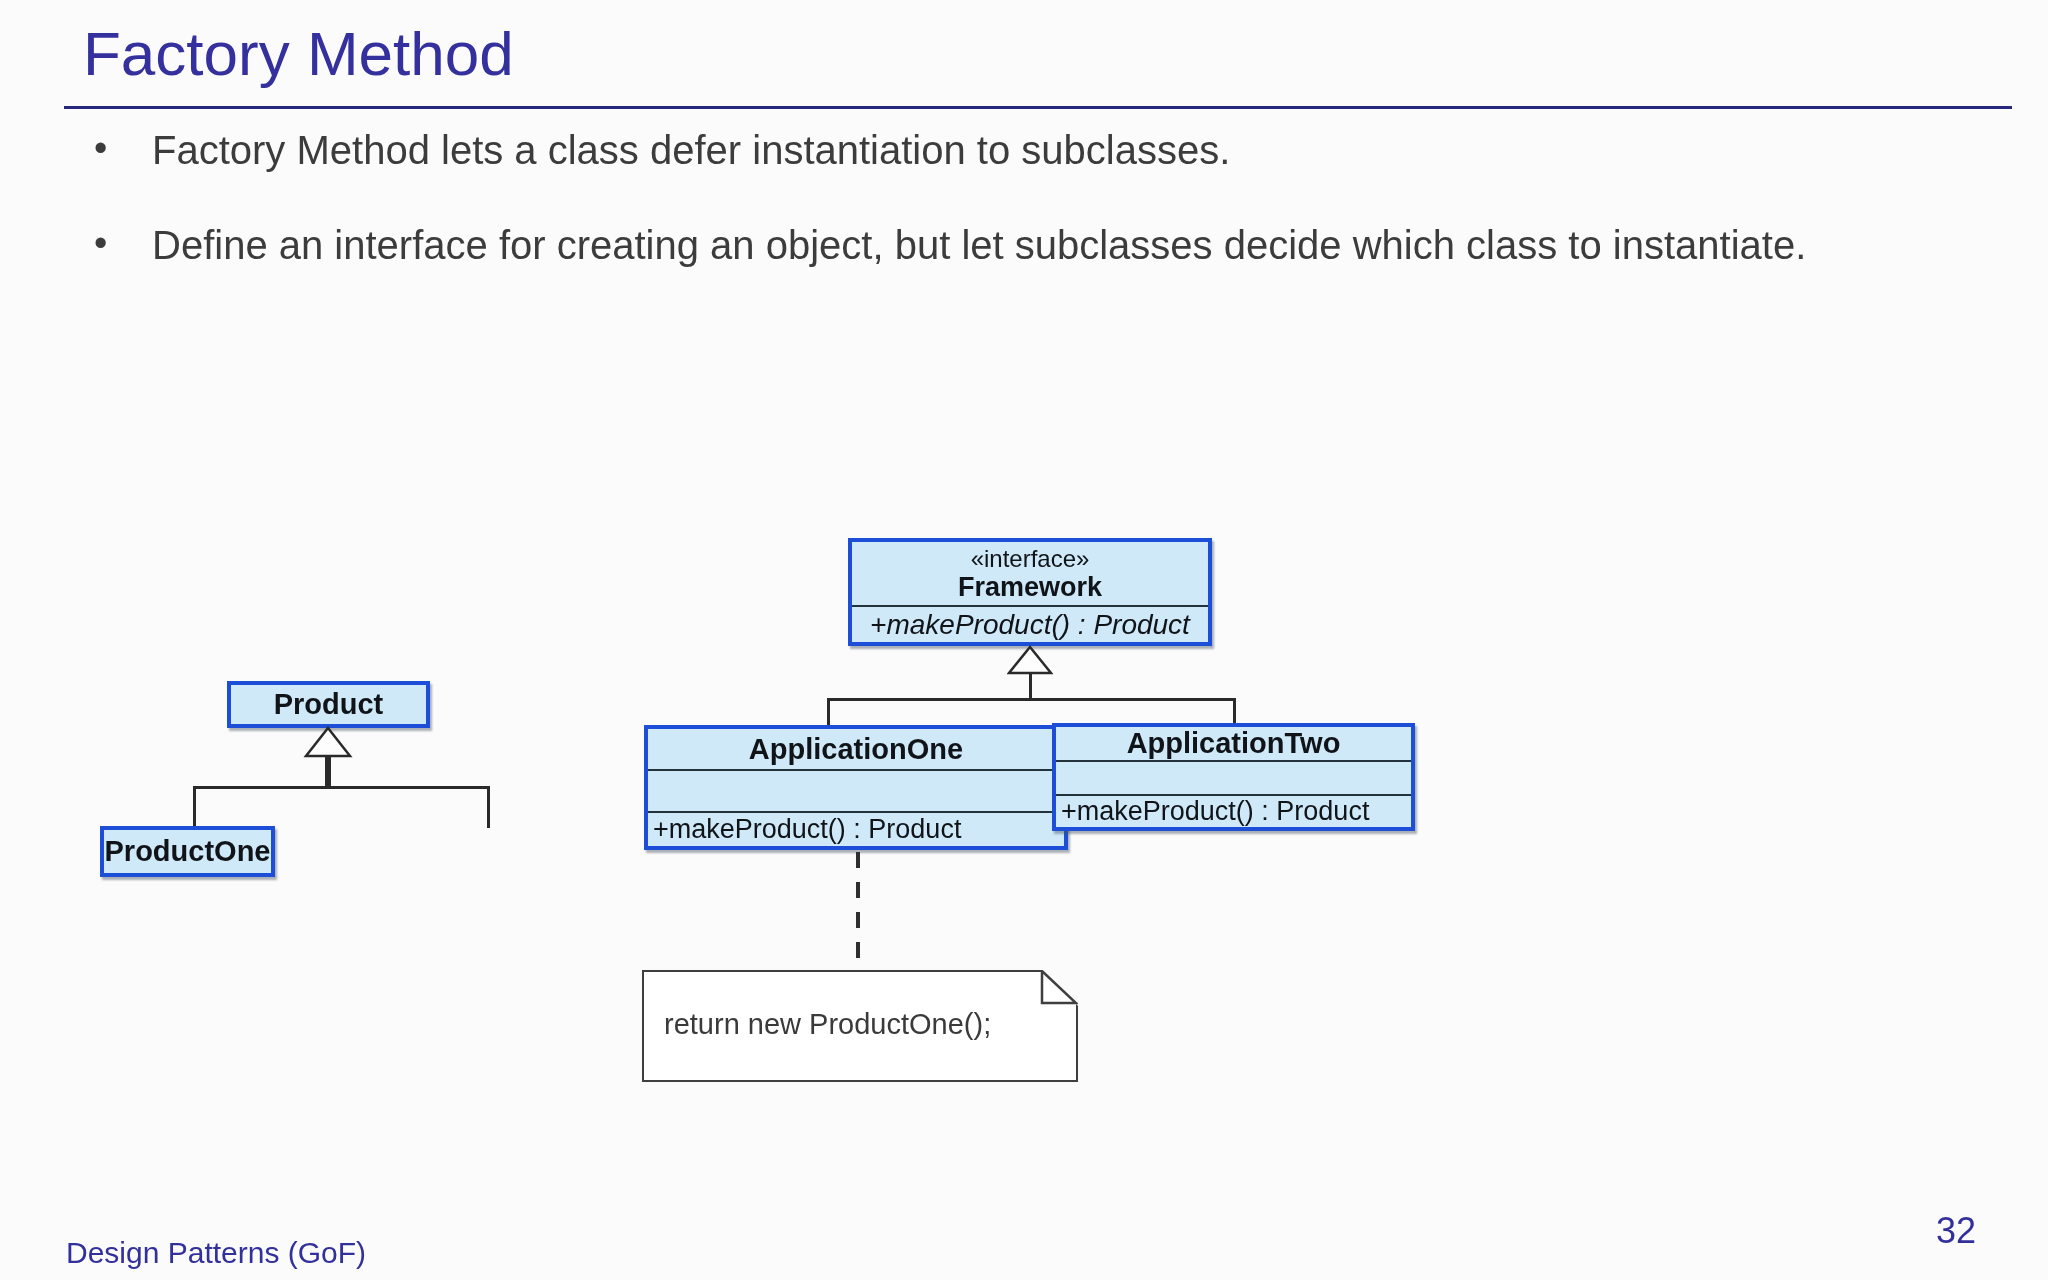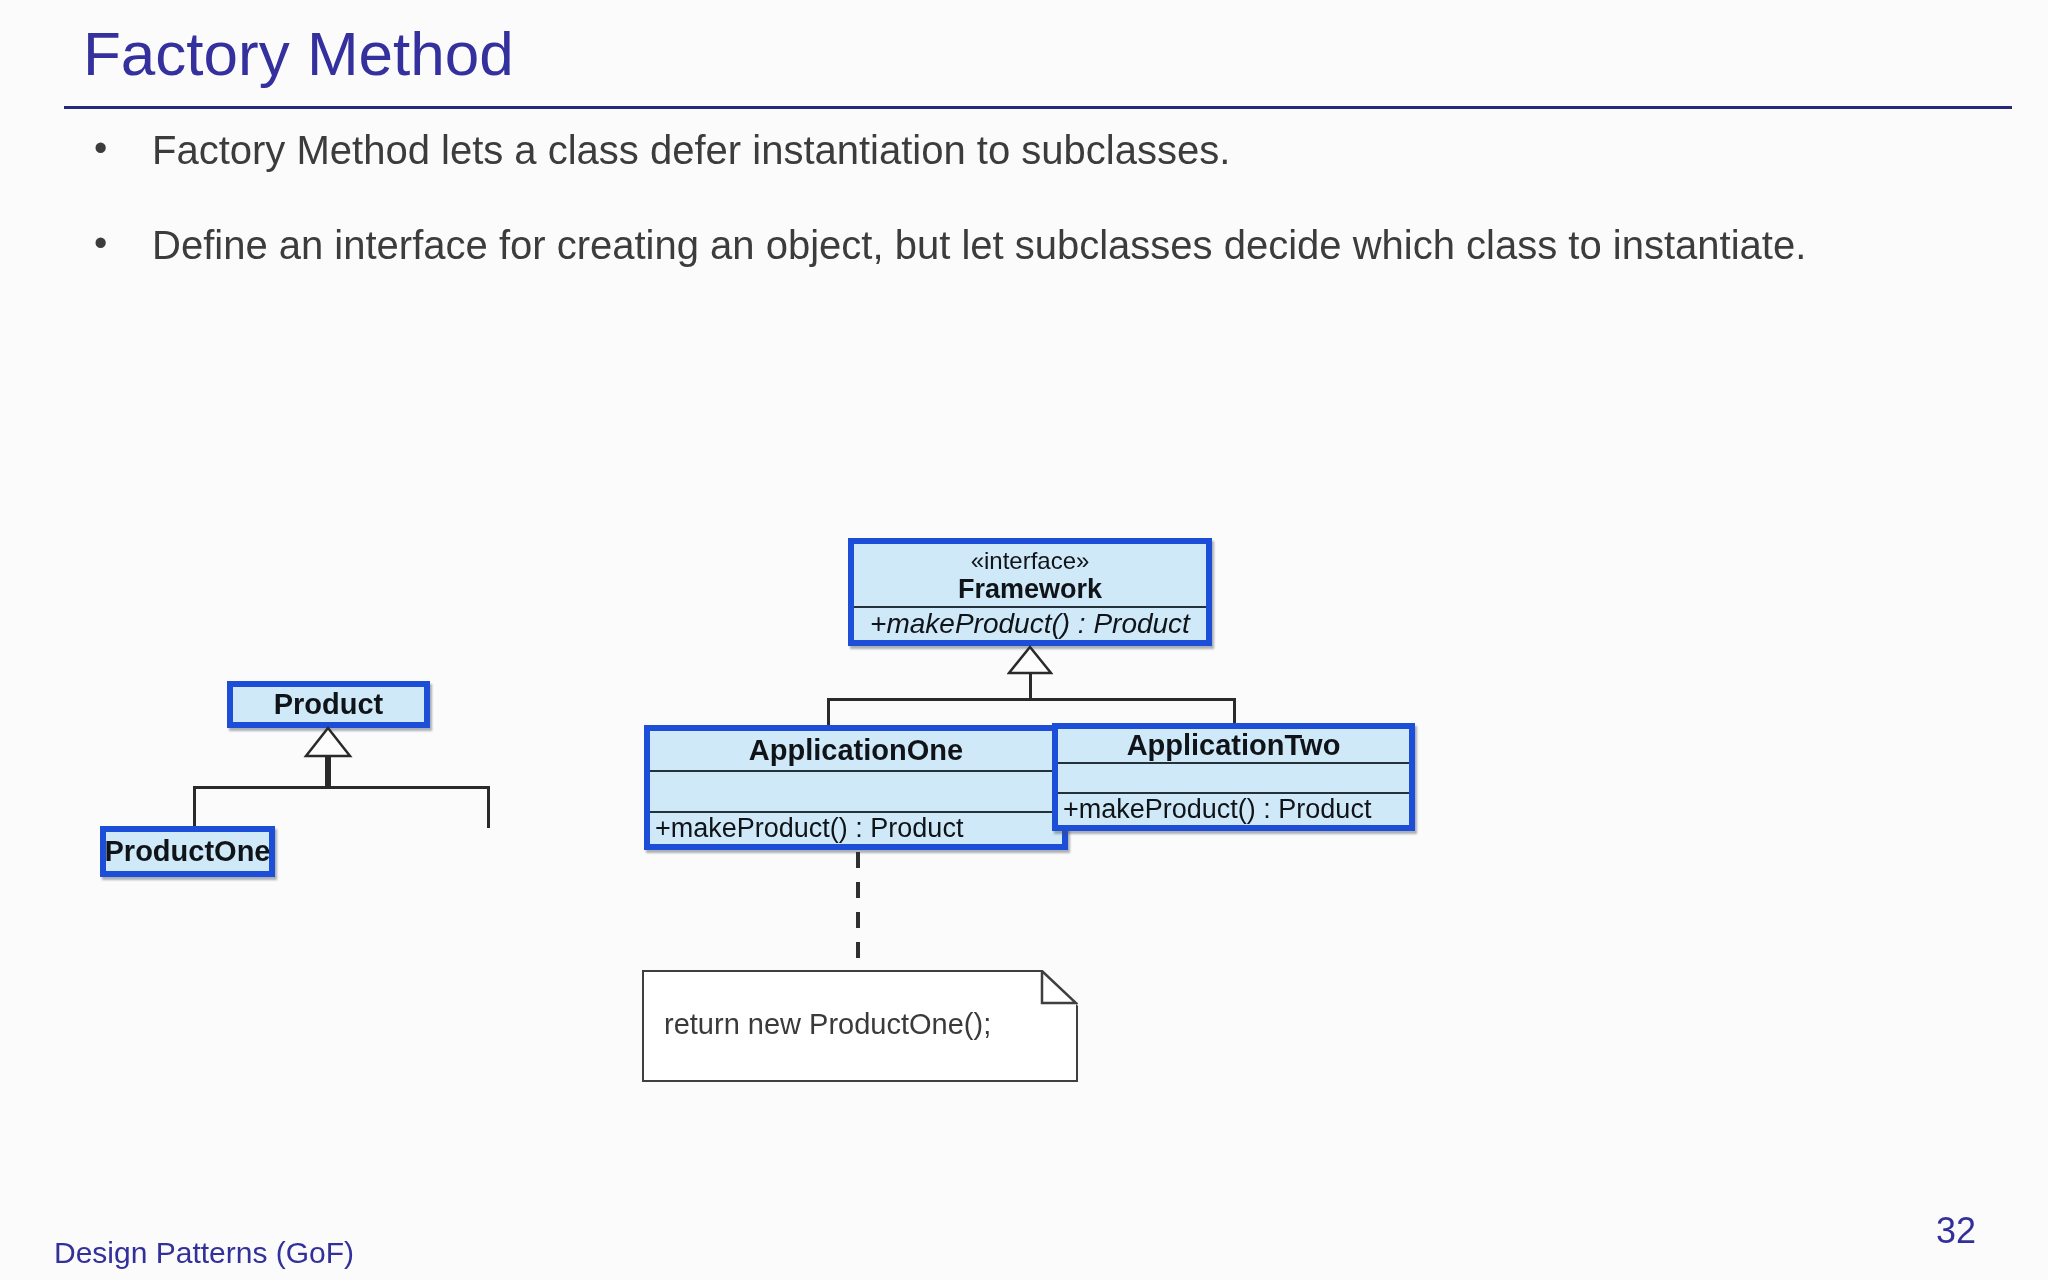--- a/index.html
+++ b/index.html
@@ -29,35 +29,35 @@
     position: relative;
     padding-left: 60px; margin-bottom: 38px;
     font-size: 40px; line-height: 57px; color: #3c3c3c;
   }
   .bullet-list li::before {
     content: "\2022";
     position: absolute; left: 2px; top: -2px;
     font-size: 38px; color: #3c3c3c;
   }
   .slide-footer {
-    position: absolute; left: 54px; top: 1236px;
+    position: absolute; left: 66px; top: 1236px;
     font-size: 30px; color: #32309a;
   }
   .page-number {
     position: absolute; left: 1936px; top: 1210px;
     font-size: 36px; color: #32309a;
   }
 
   
   .diagram { position: absolute; left: 0; top: 0; width: 2048px; height: 1280px; }
 
   .uml-box {
     position: absolute; box-sizing: border-box;
     background: #cfe9f8;
-    border: 6px solid #1d4ed8;
+    border: 4px solid #1d4ed8;
     box-shadow: 2px 3px 2px rgba(70, 85, 95, 0.45);
     display: flex; flex-direction: column;
     color: #101418;
   }
   .uml-box .name-row {
     display: flex; align-items: center; justify-content: center;
     font-weight: bold; font-size: 29px;
   }
   .uml-box .single { flex: 1; }
   .uml-box .compartment { border-top: 2px solid #24323b; box-sizing: border-box; }

